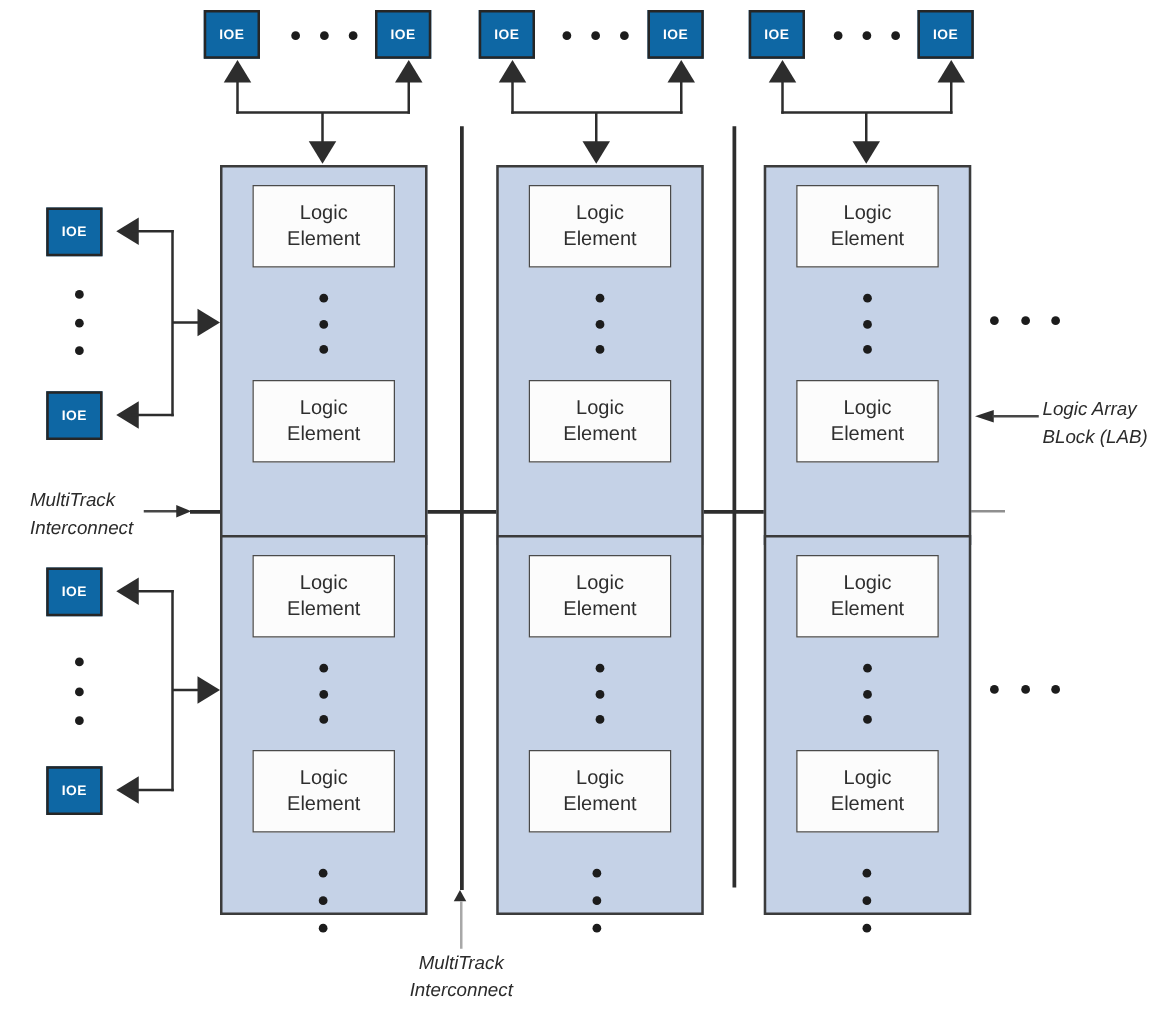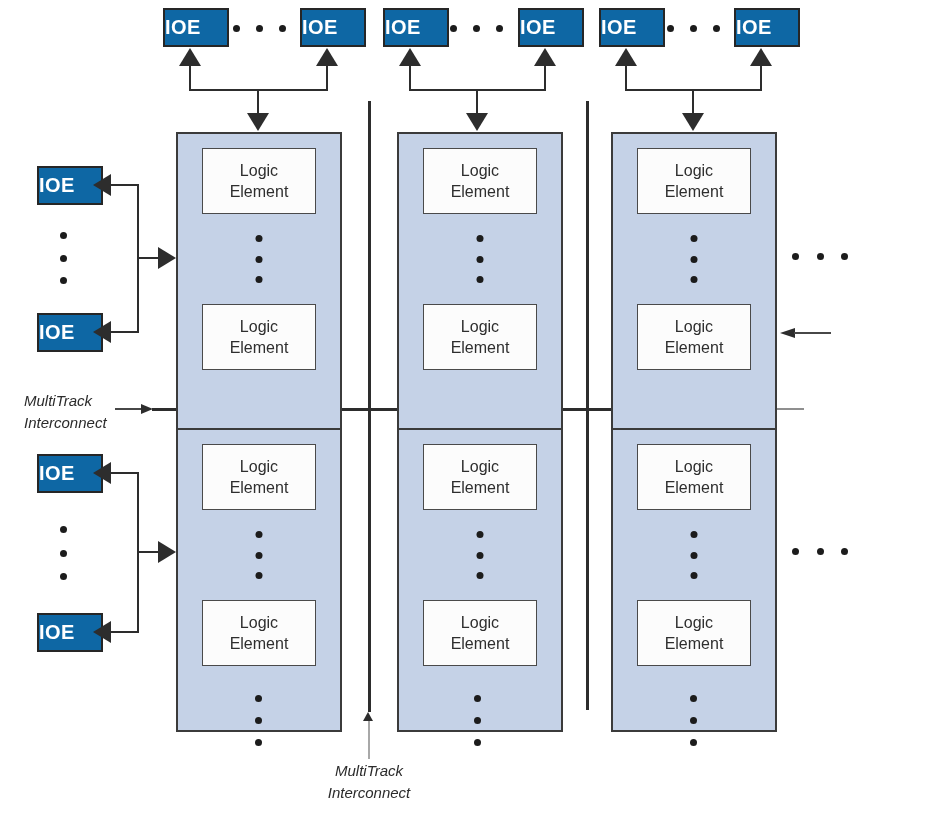--- a/index.html
+++ b/index.html
@@ -6,24 +6,24 @@
     --ioe-fill:#0e67a4; --ioe-border:#262626; --ioe-text:#ffffff;
     --lab-fill:#c5d2e7; --lab-border:#3b3b3b;
     --le-fill:#fcfcfc;  --le-border:#4a4a4a;
     --line:#2d2d2d; --dot:#1c1c1c; --label-text:#2b2b2b;
     --leader:#a8a8a8;
   }
   html,body{margin:0;padding:0;background:#fff;}
   .stage{position:relative;width:936px;height:814px;background:#fff;overflow:hidden;
          font-family:"Liberation Sans","DejaVu Sans",sans-serif;}
   
-  .ioe{position:absolute;width:66px;height:39px;box-sizing:border-box;
+  .ioe{position:absolute;width:45px;height:39px;box-sizing:border-box;
        background:var(--ioe-fill);border:2px solid var(--ioe-border);
-       color:var(--ioe-text);font-weight:bold;font-size:20px;letter-spacing:.4px;
-       display:flex;align-items:center;justify-content:flex-start;}
+       color:var(--ioe-text);font-weight:bold;font-size:11px;letter-spacing:.4px;
+       display:flex;align-items:center;justify-content:center;}
   .lab{position:absolute;width:166px;height:304px;box-sizing:border-box;
        background:var(--lab-fill);border:2px solid var(--lab-border);}
   .le{position:absolute;left:24px;width:114px;height:66px;box-sizing:border-box;
       background:var(--le-fill);border:1.5px solid var(--le-border);
       color:#2e2e2e;font-size:16px;line-height:21px;text-align:center;white-space:pre-line;
       display:flex;align-items:center;justify-content:center;}
   .le-top{top:14px}.le-bot{top:170px}
   
   .vl{position:absolute;width:2px;background:var(--line);}
   .hl{position:absolute;height:2px;background:var(--line);}
@@ -252,19 +252,21 @@
       <span class="dot"></span>
     </div>
   <div class="dots-v" style="left:690px;top:695px;height:51px">
       <span class="dot"></span>
       <span class="dot"></span>
       <span class="dot"></span>
     </div>
 
   <div class="arr arr-left-sm" style="left:780px;top:328px"></div>
   <div class="hl thin" style="left:794px;top:332px;width:37px;height:1.5px"></div>
+  <div class="lbl" style="left:834px;top:317px">Logic Array
+BLock (LAB)</div>
 
   <div class="arr arr-up-sm" style="left:363px;top:712px"></div>
   <div style="position:absolute;left:368px;top:721px;width:1.5px;height:38px;background:var(--leader)"></div>
   <div class="lbl lbl-center" style="left:299px;top:760px;width:140px">MultiTrack
 Interconnect</div>
 
 </div>
 
 </body></html>

